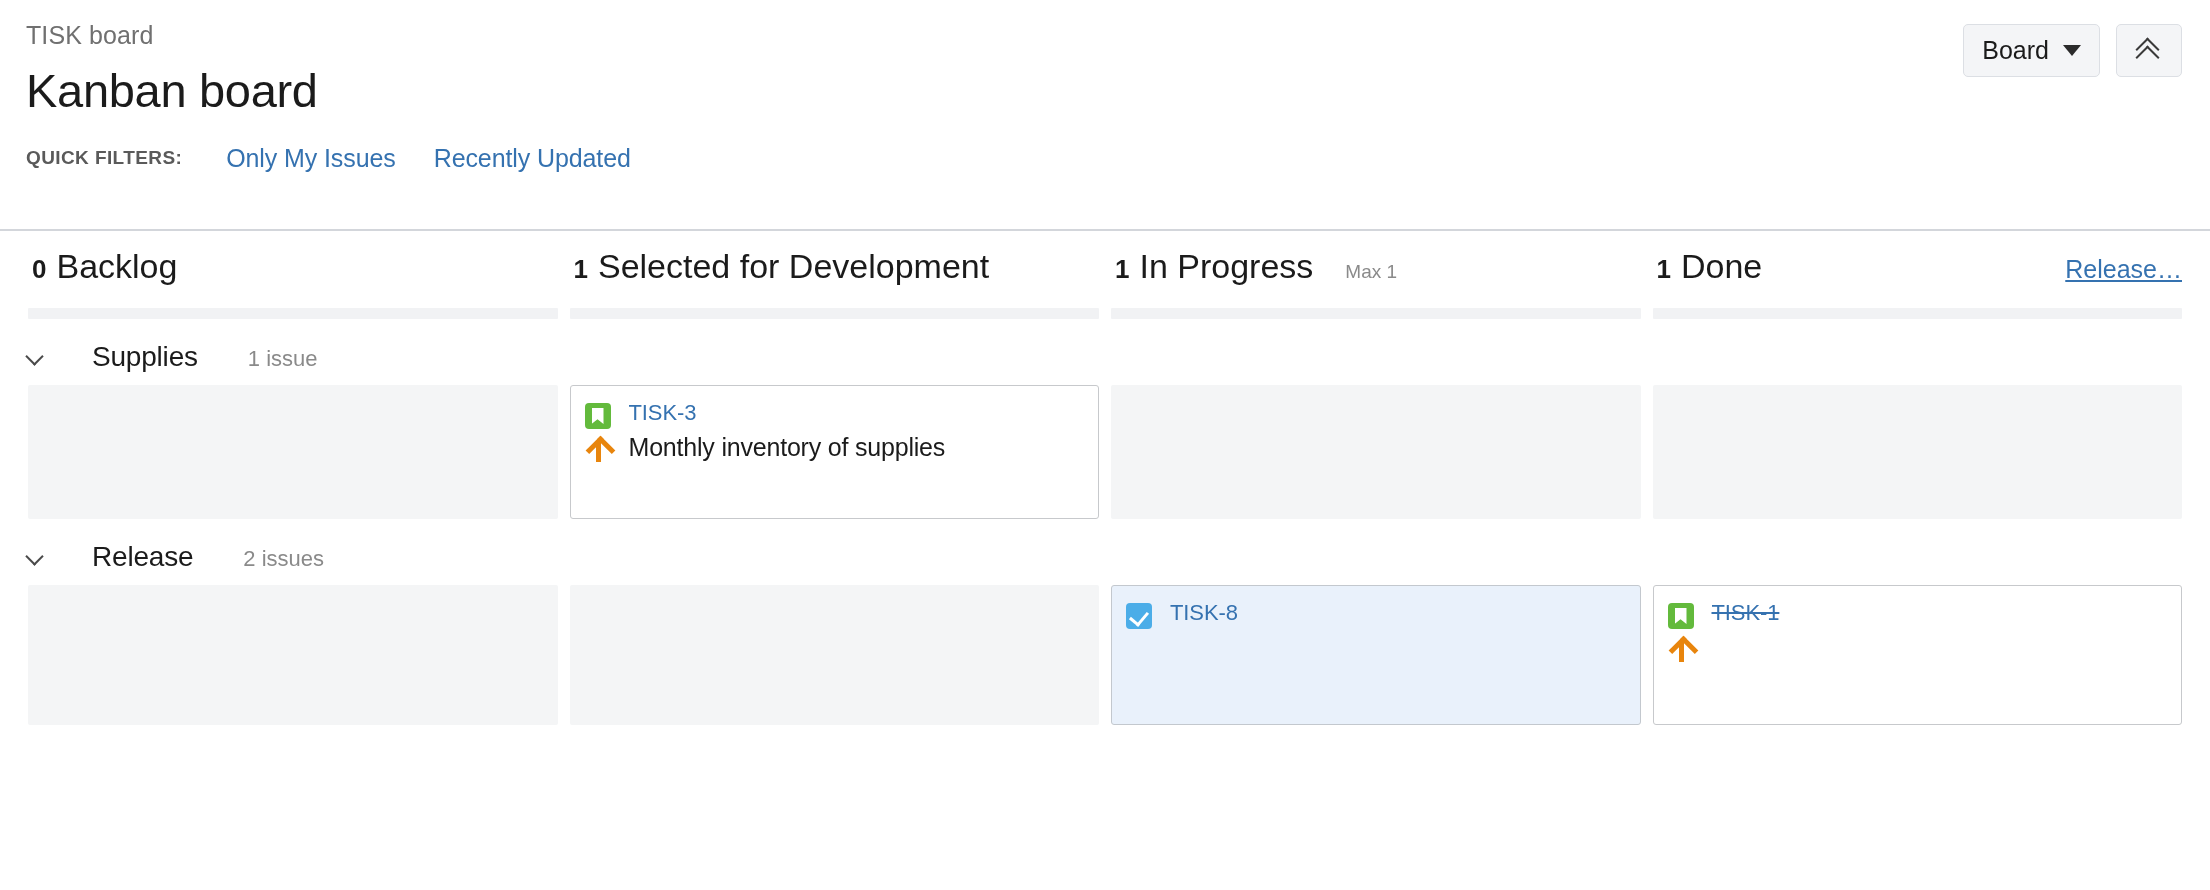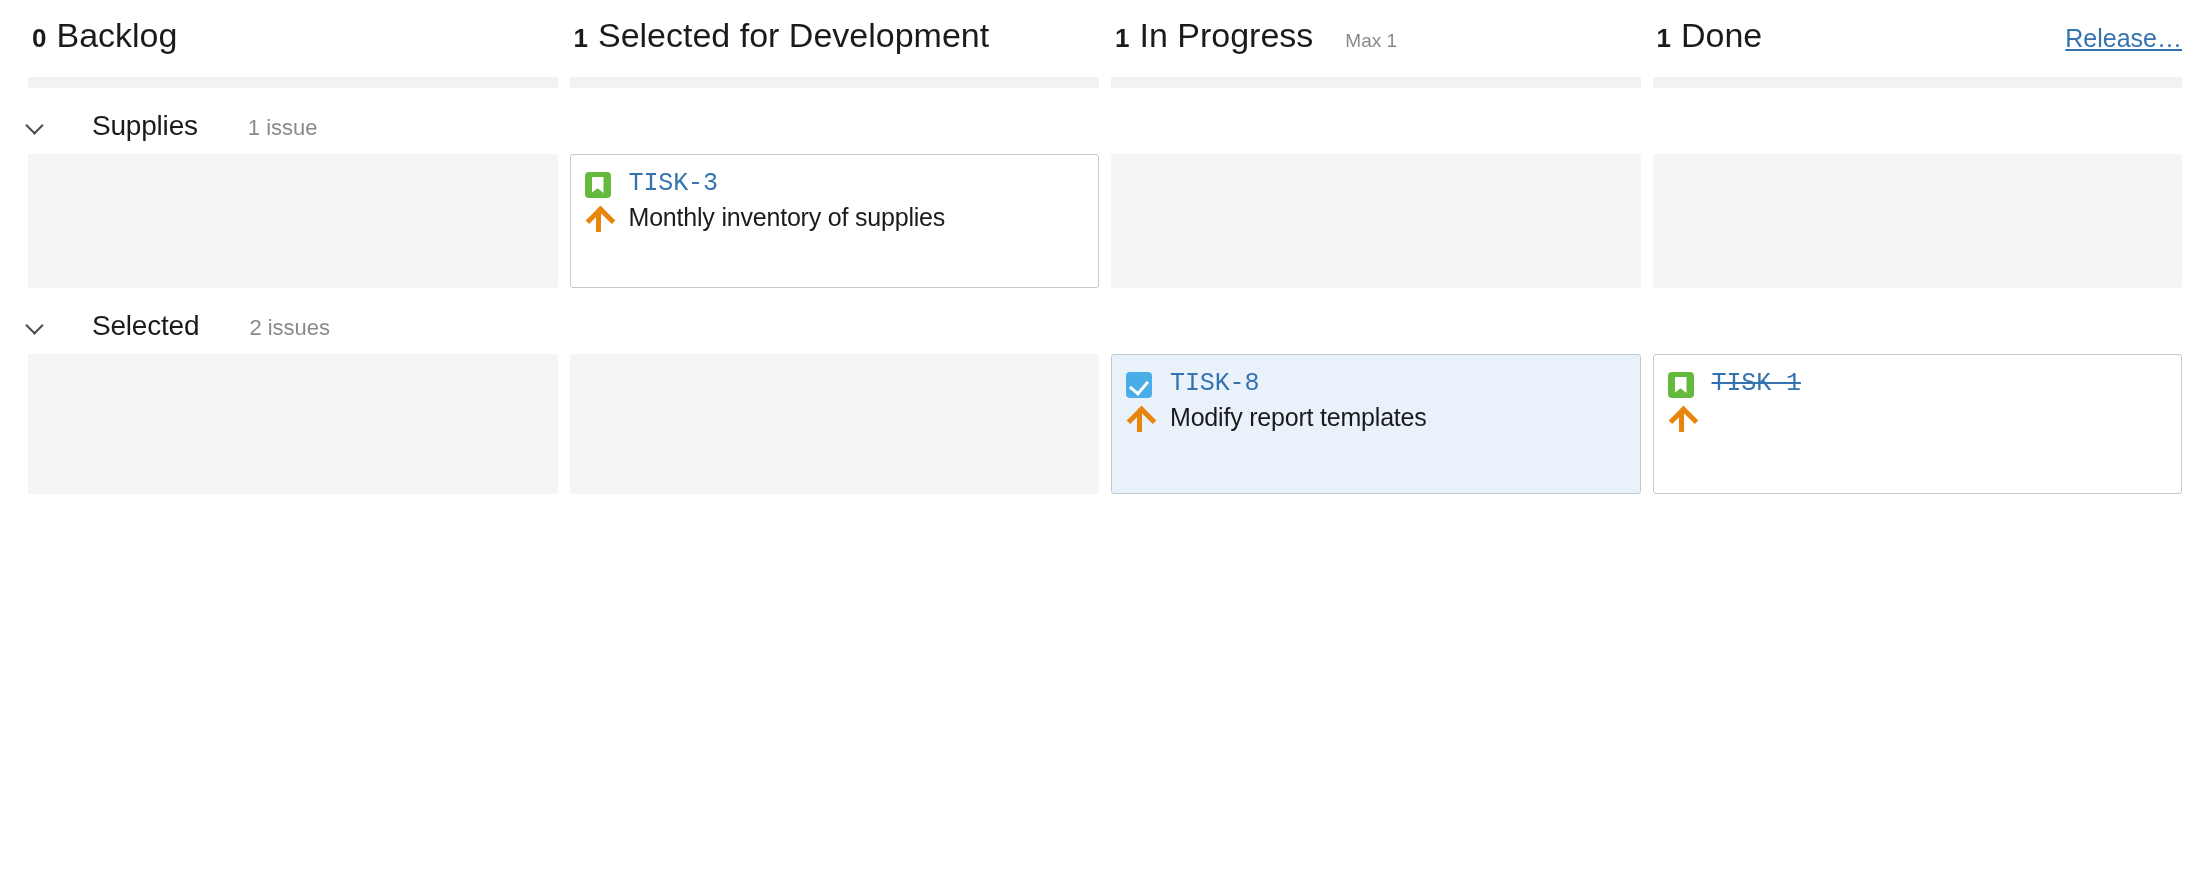--- a/index.html
+++ b/index.html
@@ -284,41 +284,62 @@
     content: "";
     position: absolute;
     left: 5px; top: 6px;
     width: 16px; height: 16px;
     border-left: 5px solid #e8850d;
     border-top: 5px solid #e8850d;
     transform: rotate(45deg);
   }
 
   .issue-key {
-    font-size: 25px;
+    font-size: 22px;
     color: #3572b0;
     line-height: 1.18;
     text-decoration: none;
     letter-spacing: -0.1px;
-    font-family: Liberation Mono, monospace;
   }
   .issue-key.resolved { text-decoration: line-through; }
 
   .issue-summary {
     font-size: 25px;
     color: #1b1b1b;
     line-height: 1.22;
     letter-spacing: -0.2px;
   }
 </style>
 </head>
 <body>
 
 <div class="board-root">
 
+  <div class="board-header">
+
+    <div class="breadcrumb">TISK board</div>
+
+    <div class="page-title">Kanban board</div>
+
+    <div class="quick-filters-row">
+      <span class="quick-filters-label">QUICK FILTERS:</span>
+      <a class="quick-filter-link">Only My Issues</a>
+      <a class="quick-filter-link">Recently Updated</a>
+    </div>
+
+    <div class="header-controls">
+      <button class="btn">
+        <span>Board</span>
+        <span class="caret-down"></span>
+      </button>
+      <button class="btn btn-icon-only">
+        <span class="chevrons-up"></span>
+      </button>
+    </div>
+  </div>
 
   <div class="columns-header">
 
     <div class="col-head">
       <div class="col-head-inner">
         <span class="col-count">0</span>
         <span class="col-name">Backlog</span>
       </div>
       <div class="col-strip"></div>
     </div>
@@ -383,42 +404,38 @@
 
         <div class="lane-cell">
           <div class="cell-box"></div>
         </div>
       </div>
     </div>
 
     <div>
       <div class="swimlane-head">
         <span class="chev-toggle"></span>
-        <span class="swimlane-title">Selected</span>
+        <span class="swimlane-title">Release</span>
         <span class="swimlane-count">2 issues</span>
       </div>
       <div class="lane-row">
 
         <div class="lane-cell">
           <div class="cell-box tall"></div>
         </div>
 
         <div class="lane-cell">
           <div class="cell-box tall"></div>
         </div>
 
         <div class="lane-cell">
           <div class="card selected tall">
             <div class="card-line">
               <span class="issue-icon task"></span>
               <a class="issue-key">TISK-8</a>
-            </div>
-            <div class="card-line">
-              <span class="prio-icon major"></span>
-              <span class="issue-summary">Modify report templates</span>
             </div>
           </div>
         </div>
 
         <div class="lane-cell">
           <div class="card tall">
             <div class="card-line">
               <span class="issue-icon story"></span>
               <a class="issue-key resolved">TISK-1</a>
             </div>

